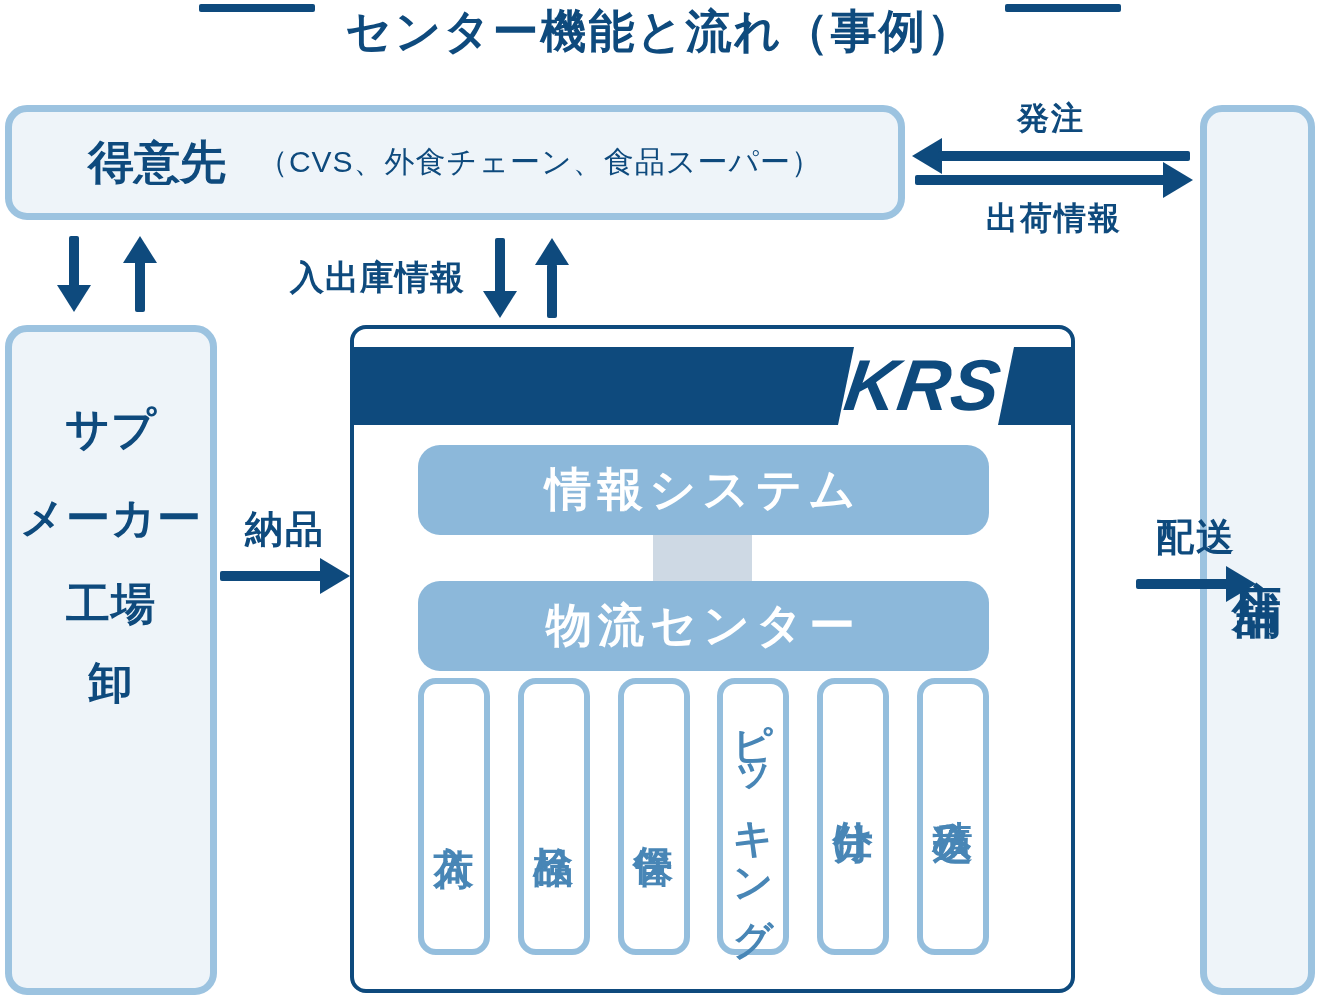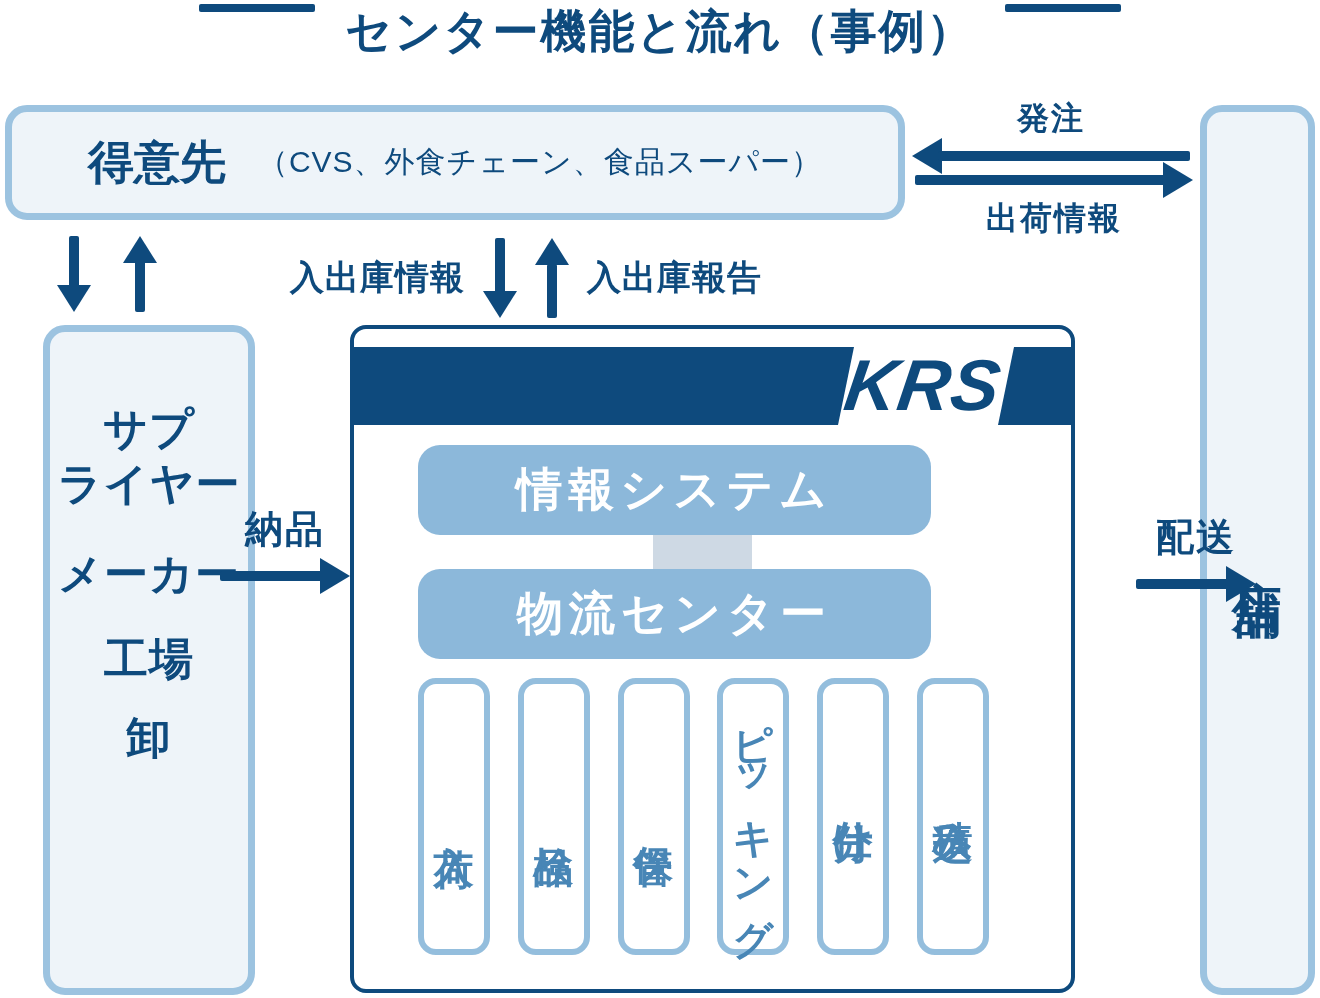--- a/index.html
+++ b/index.html
@@ -19,43 +19,43 @@
   
   .title-row{position:absolute;top:4px;left:0;right:0;display:flex;justify-content:center;gap:30px;}
   .title-dash{width:116px;height:8px;background:var(--navy);border-radius:2px;}
   .title-text{font-size:46px;font-weight:bold;color:var(--navy);letter-spacing:2px;line-height:1.2;}
 
   
   .pale-box{position:absolute;background:var(--fill-pale);border:7px solid var(--border-light);border-radius:22px;}
   .customer-box{left:5px;top:105px;width:900px;height:115px;display:flex;align-items:center;justify-content:center;white-space:nowrap;gap:32px;}
   .customer-main{font-size:46px;font-weight:bold;color:var(--navy);}
   .customer-sub{font-size:30px;font-weight:normal;color:var(--navy);letter-spacing:1px;}
-  .supplier-box{left:5px;top:325px;width:212px;height:670px;display:flex;flex-direction:column;align-items:center;padding-top:72px;margin-left:38px;}
+  .supplier-box{left:5px;top:325px;width:212px;height:670px;display:flex;flex-direction:column;align-items:center;padding-top:72px;}
   .supplier-line{font-size:44px;font-weight:bold;color:var(--navy);line-height:1.12;letter-spacing:1px;white-space:nowrap;}
   .supplier-line.m-sm{margin-top:6px;}
   .supplier-line.m-lg{margin-top:40px;}
   .supplier-line.m-md{margin-top:36px;text-align:center;}
   .supplier-line.m-md2{margin-top:30px;}
   .store-box{left:1200px;top:105px;width:115px;height:890px;display:flex;align-items:center;justify-content:center;}
   .v-text{writing-mode:vertical-rl;text-orientation:upright;}
   .store-label{font-size:50px;font-weight:bold;color:var(--navy);letter-spacing:10px;}
 
   
   .krs-box{position:absolute;left:350px;top:325px;width:725px;height:668px;background:#ffffff;border:4px solid var(--navy);border-radius:16px;}
   .krs-band{position:absolute;left:0;right:0;top:18px;height:78px;}
   .band-solid{position:absolute;left:0;top:0;bottom:0;width:500px;background:var(--navy);
     clip-path:polygon(0 0,100% 0,calc(100% - 16px) 100%,0 100%);}
   .band-logo{position:absolute;left:494px;width:150px;top:-6px;bottom:-4px;display:flex;align-items:center;justify-content:center;
     font-size:72px;font-weight:bold;font-style:italic;color:var(--navy);transform:skewX(-8deg);letter-spacing:1px;}
   .band-tail{position:absolute;left:644px;right:0;top:0;bottom:0;background:var(--navy);
     clip-path:polygon(16px 0,100% 0,100% 100%,0 100%);}
-  .sys-bar{position:absolute;left:64px;width:513px;height:90px;background:var(--bar-blue);border-radius:22px;
+  .sys-bar{position:absolute;left:64px;width:571px;height:90px;background:var(--bar-blue);border-radius:22px;
     display:flex;align-items:center;justify-content:center;color:#ffffff;font-size:46px;font-weight:bold;letter-spacing:6px;z-index:2;}
   .bar-1{top:116px;}
-  .bar-2{top:240px;}
+  .bar-2{top:252px;}
   .bar-connector{position:absolute;left:299px;width:99px;top:200px;height:54px;background:var(--connector);z-index:1;}
   .process-row{position:absolute;left:64px;width:571px;top:349px;height:277px;display:flex;justify-content:space-between;}
   .process-box{width:72px;height:100%;background:#ffffff;border:6px solid var(--border-process);border-radius:18px;
     display:flex;align-items:center;justify-content:center;}
   .process-label{font-size:40px;font-weight:bold;color:var(--process-text);letter-spacing:3px;line-height:1;}
 
   
   .h-shaft{position:absolute;height:10px;background:var(--navy);border-radius:2px;}
   .v-shaft{position:absolute;width:10px;background:var(--navy);border-radius:2px;}
   .tri-right{position:absolute;width:0;height:0;border-top:18px solid transparent;border-bottom:18px solid transparent;border-left:30px solid var(--navy);}
@@ -105,21 +105,20 @@
     <span class="title-dash"></span>
   </div>
 
   <div class="pale-box customer-box">
     <span class="customer-main">得意先</span>
     <span class="customer-sub">（CVS、外食チェーン、食品スーパー）</span>
   </div>
 
   <div class="pale-box supplier-box">
     <div class="supplier-line">サプ</div>
-    <div class="supplier-line m-sm">ライヤー</div>
     <div class="supplier-line m-lg">メーカー</div>
     <div class="supplier-line m-md">工場</div>
     <div class="supplier-line m-md2">卸</div>
   </div>
 
   <div class="pale-box store-box">
     <span class="store-label v-text">店舗</span>
   </div>
 
   <div class="krs-box">
@@ -167,21 +166,20 @@
   <div class="pair-center">
     <span class="flow-label">入出庫情報</span>
     <div class="v-arrow down">
       <span class="v-shaft"></span>
         <span class="tri-down"></span>
     </div>
     <div class="v-arrow up">
       <span class="tri-up"></span>
         <span class="v-shaft"></span>
     </div>
-    <span class="flow-label">入出庫報告</span>
   </div>
 
   <div class="arrow-group order-group">
     <div class="label-c">発注</div>
     <div class="h-arrow">
       <span class="tri-left"></span>
         <span class="h-shaft"></span>
     </div>
   </div>
 

